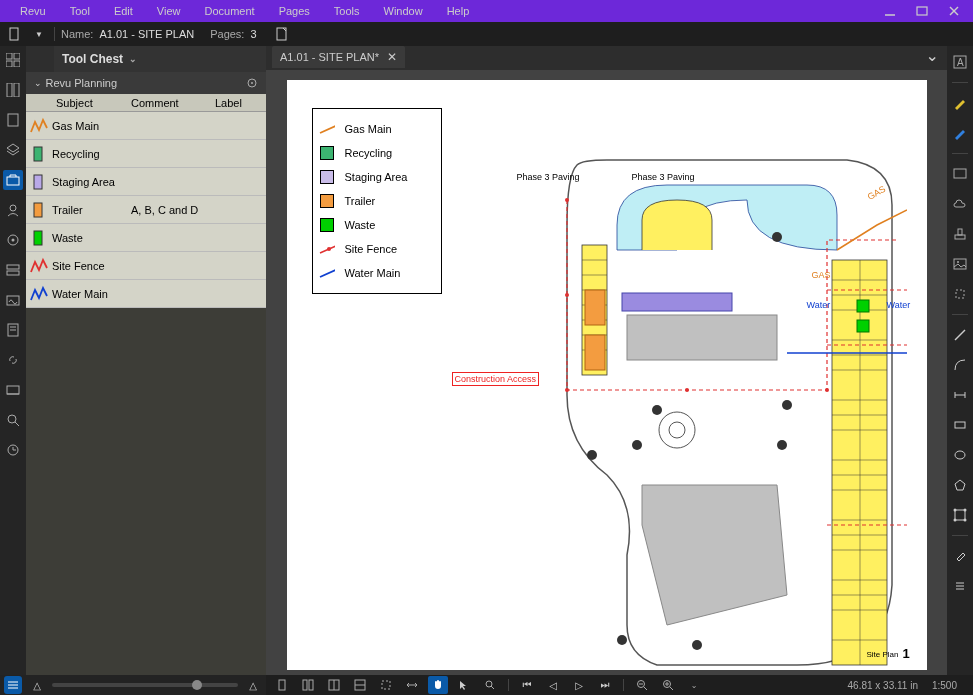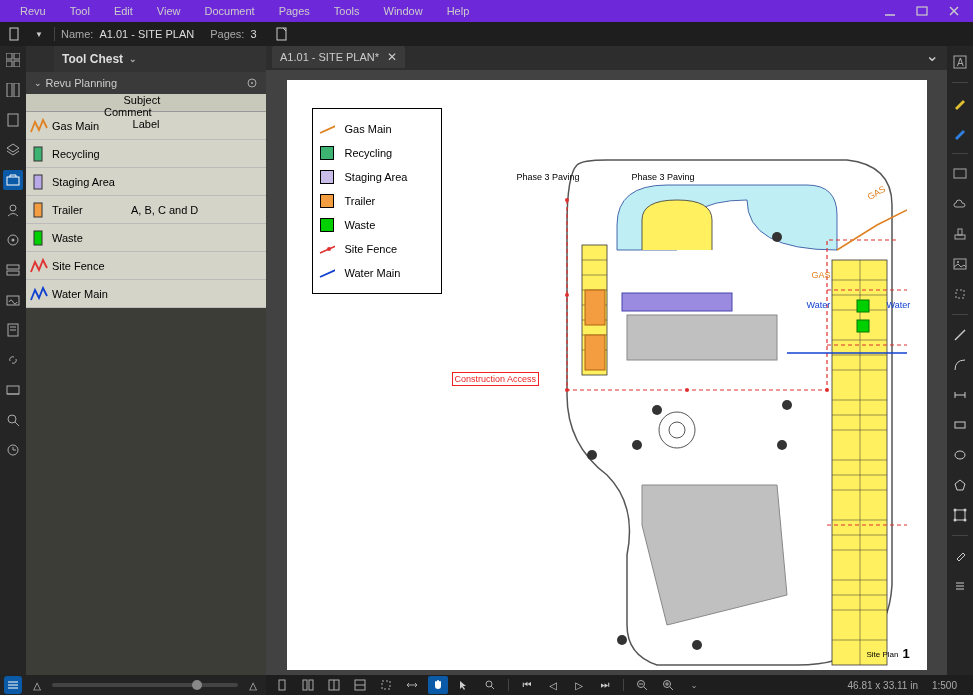--- a/index.html
+++ b/index.html
@@ -20,21 +20,21 @@
 
 .left-rail { position: absolute; left: 0; top: 46px; bottom: 20px; width: 26px; background: #252525; display:flex; flex-direction:column; align-items:center; padding-top: 4px; gap: 10px; }
 .left-rail .rail-icon { width: 20px; height: 20px; display:flex; align-items:center; justify-content:center; cursor:pointer; color:#aaa; border-radius:2px;}
 .left-rail .rail-icon.active { background:#0a5aa8; color:#fff; }
 
 
 .left-panel { position: absolute; left: 26px; top: 46px; width: 240px; bottom: 20px; background: #2e2e2e; color: #ddd; display:flex; flex-direction:column; }
 .panel-header { height: 26px; background: #333; display:flex; align-items:center; padding: 0 8px; font-size: 12px; font-weight:600; gap:6px;margin-left:28px; }
 .panel-sub { height: 22px; background: #3a3a3a; display:flex; align-items:center; padding: 0 8px; font-size: 11px; color:#ccc; justify-content:space-between;}
 .tool-table { flex:1; background:#3d3d37; overflow:hidden; }
-.tool-head { display:flex; background:#c8c8bb; color:#000; font-size:11px; height:18px; align-items:center; border-bottom:1px solid #999;flex-direction:column; }
+.tool-head { display:flex; background:#c8c8bb; color:#000; font-size:11px; height:18px; align-items:center; border-bottom:1px solid #999; }
 .col-subj { width: 105px; padding-left: 30px; }
 .col-comm { width: 84px; }
 .col-labl { flex:1; }
 .tool-row { display:flex; background:#d4d4c8; color:#000; font-size:11px; height:28px; align-items:center; border-bottom:1px solid #bbb; }
 .tool-row .sym { width:26px; display:flex; align-items:center; justify-content:center; }
 
 
 .tab-bar { position:absolute; left:266px; right:26px; top:46px; height:24px; background:#2d2d2d; display:flex; align-items:flex-start; padding-left:6px; }
 .tab { background:#3a3a3a; color:#ccc; font-size:11px; padding:4px 8px; display:flex; align-items:center; gap:8px; cursor:pointer; border-radius:2px 2px 0 0;}
 .tab .close { font-size:12px; cursor:pointer; }

